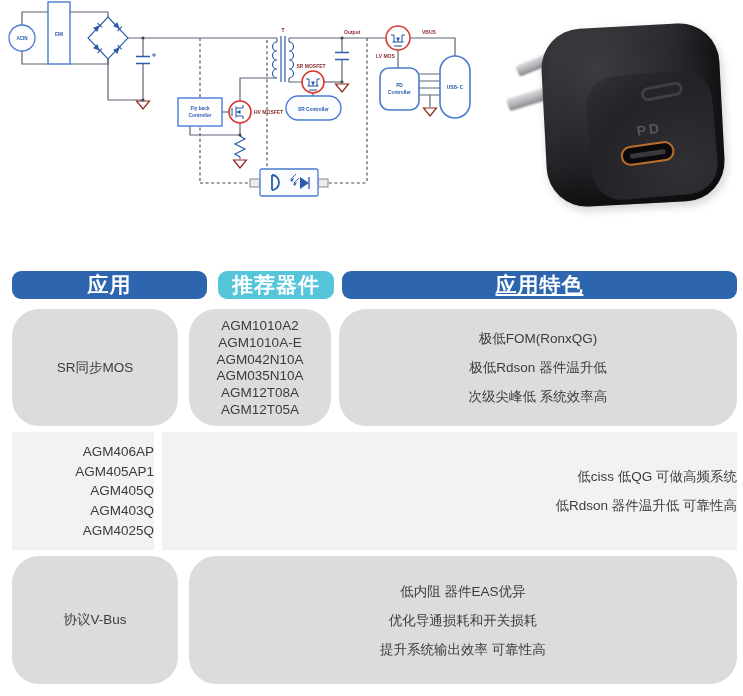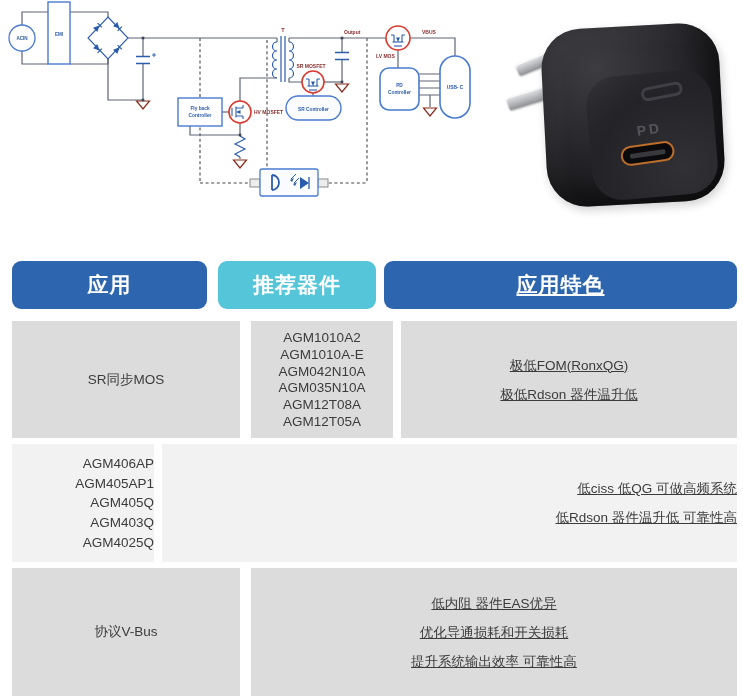--- a/index.html
+++ b/index.html
@@ -36,34 +36,34 @@
     border-radius:9px;transform:rotate(-8deg);}
   .pd-label{position:absolute;left:48px;top:48px;color:#55555c;font-weight:bold;font-size:14px;
     letter-spacing:3px;transform:rotate(-3deg);}
   .usb-port{position:absolute;left:30px;top:70px;width:54px;height:20px;border-radius:10px;
     border:2px solid #bd6e2a;background:#0a0a0c;transform:rotate(-3deg);
     display:flex;align-items:center;justify-content:center;}
   .port-tongue{width:36px;height:5px;border-radius:3px;background:#38383d;}
 
   
   .tbl{position:absolute;left:12px;top:261px;width:725px;}
-  .t-head{display:flex;height:48px;margin-bottom:12px;}
+  .t-head{display:flex;height:48px;margin-bottom:0;align-items:center;}
   .hd{border-radius:9px;color:#ffffff;font-size:21px;font-weight:bold;
       display:flex;align-items:center;justify-content:center;letter-spacing:1px;}
   .hd1{width:195px;margin-right:11px;background:var(--header-blue);}
-  .hd2{width:158px;margin-right:8px;background:var(--header-cyan);}
+  .hd2{width:116px;margin-right:8px;background:var(--header-cyan);}
   .hd3{flex:1;background:var(--header-blue);text-decoration:underline;}
   .t-row{display:flex;margin-bottom:6px;}
   .t-row:last-child{margin-bottom:0;}
   .cell{display:flex;flex-direction:column;justify-content:center;align-items:center;
         color:#3c3c3c;font-size:13.5px;text-align:center;}
-  .c1{width:228px;margin-right:11px;}
+  .c1{width:166px;margin-right:11px;}
   .c2{width:142px;margin-right:8px;}
-  .c3{flex:1;text-decoration:underline;}
-  .row-dark .cell{background:var(--row-dark);}
+  .c3{flex:1;}
+  .row-dark .cell{background:var(--row-dark);border-radius:27px;}
   .row-light .cell{background:var(--row-light);align-items:flex-end;}
   .r1{height:117px}.r2{height:118px}.r3{height:128px}
   .dev-cell{justify-content:space-evenly;padding:7px 0;}
   .feat-cell .list-line{line-height:29px;}
 </style>
 </head>
 <body>
 
 <svg class="schematic" viewBox="0 0 490 230">
   <defs>
@@ -244,20 +244,21 @@
         <div class="list-line">AGM1010A2</div>
         <div class="list-line">AGM1010A-E</div>
         <div class="list-line">AGM042N10A</div>
         <div class="list-line">AGM035N10A</div>
         <div class="list-line">AGM12T08A</div>
         <div class="list-line">AGM12T05A</div>
       </div>
     <div class="cell c3 feat-cell">
         <div class="list-line">极低FOM(RonxQG)</div>
         <div class="list-line">极低Rdson 器件温升低</div>
+        <div class="list-line">次级尖峰低 系统效率高</div>
       </div>
   </div>
 
   <div class="t-row row-light r2">
     <div class="cell c2 dev-cell">
         <div class="list-line">AGM406AP</div>
         <div class="list-line">AGM405AP1</div>
         <div class="list-line">AGM405Q</div>
         <div class="list-line">AGM403Q</div>
         <div class="list-line">AGM4025Q</div>

